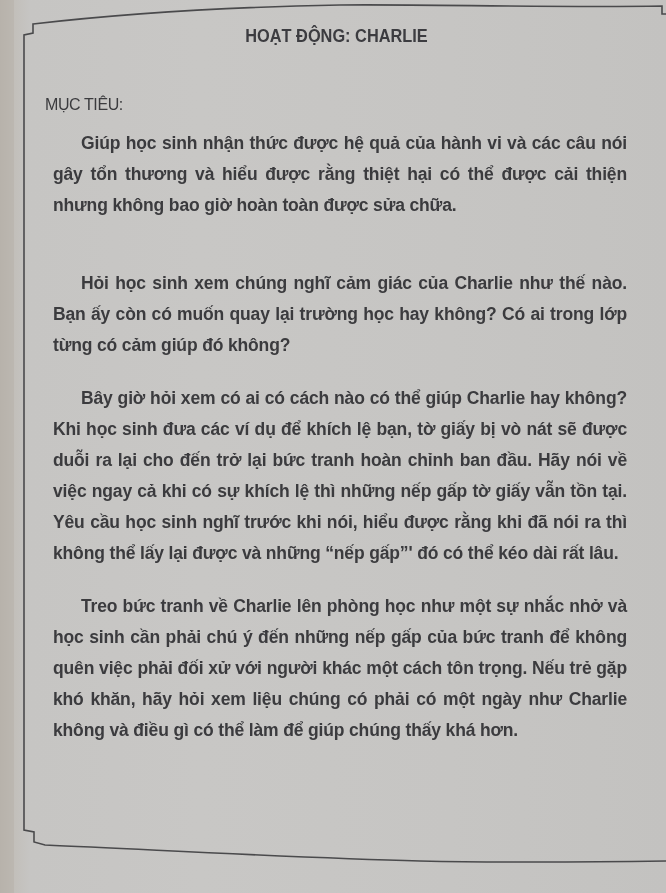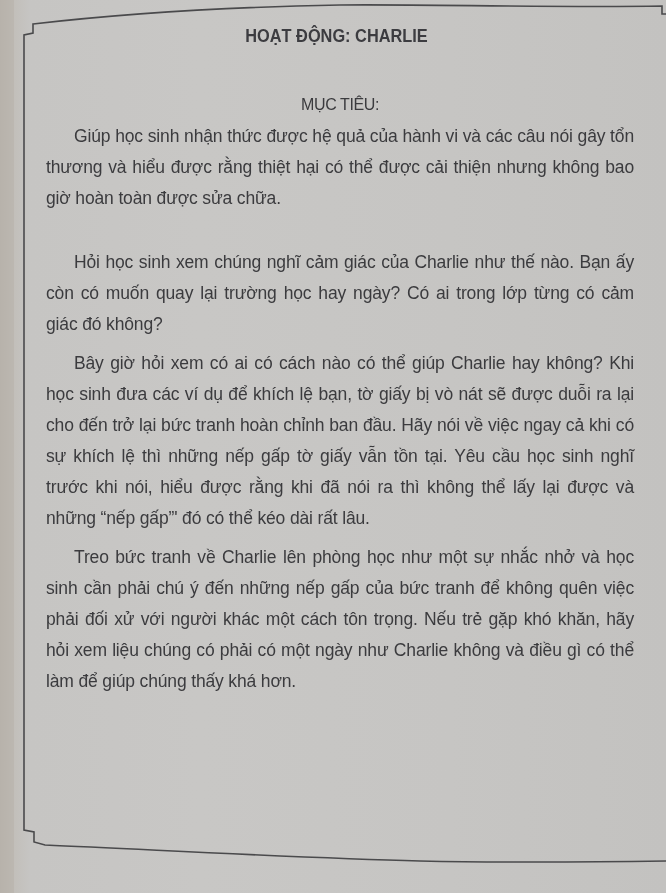--- a/index.html
+++ b/index.html
@@ -53,27 +53,27 @@
       line-height: 31px;
       color: #3b3b3e;
     }
     .heading {
       font-size: 16px;
       letter-spacing: -0.4px;
       margin: 0;
       line-height: 31px;
       text-transform: uppercase;
       color: #3b3b3e;
-      text-align: center;
     }
     .para {
-      margin: 1px;
+      margin: 8px;
       text-indent: 28px;
       text-align: justify;
       letter-spacing: -0.15px;
+      font-weight: bold;
     }
     .gap-sm { height: 6px; }
     .gap-md { height: 13px; }
   </style>
 </head>
 <body>
 
 <svg class="frame-svg" viewBox="0 0 666 893" xmlns="http://www.w3.org/2000/svg">
 
   <rect x="0" y="0" width="14" height="893" fill="#b5b0a8" opacity="0.5"></rect>
@@ -101,20 +101,20 @@
       <p class="heading">MỤC TIÊU:</p>
       <p class="para">Giúp học sinh nhận thức được hệ quả của hành vi và các câu nói gây tổn thương và hiểu được rằng thiệt hại có thể được cải thiện nhưng không bao giờ hoàn toàn được sửa chữa.</p>
     </section>
 
     <div class="gap-md"></div>
 
     <section>
       <div class="gap-sm"></div>
       <div class="gap-sm"></div>
       <div class="gap-sm"></div>
-      <p class="para">Hỏi học sinh xem chúng nghĩ cảm giác của Charlie như thế nào. Bạn ấy còn có muốn quay lại trường học hay ngày? Có ai trong lớp từng có cảm giác đó không?</p>
+      <p class="para">Hỏi học sinh xem chúng nghĩ cảm giác của Charlie như thế nào. Bạn ấy còn có muốn quay lại trường học hay không? Có ai trong lớp từng có cảm giúp đó không?</p>
       <div class="gap-sm"></div>
       <p class="para">Bây giờ hỏi xem có ai có cách nào có thể giúp Charlie hay không? Khi học sinh đưa các ví dụ để khích lệ bạn, tờ giấy bị vò nát sẽ được duỗi ra lại cho đến trở lại bức tranh hoàn chỉnh ban đầu. Hãy nói về việc ngay cả khi có sự khích lệ thì những nếp gấp tờ giấy vẫn tồn tại. Yêu cầu học sinh nghĩ trước khi nói, hiểu được rằng khi đã nói ra thì không thể lấy lại được và những “nếp gấp”' đó có thể kéo dài rất lâu.</p>
       <div class="gap-sm"></div>
       <p class="para">Treo bức tranh về Charlie lên phòng học như một sự nhắc nhở và học sinh cần phải chú ý đến những nếp gấp của bức tranh để không quên việc phải đối xử với người khác một cách tôn trọng. Nếu trẻ gặp khó khăn, hãy hỏi xem liệu chúng có phải có một ngày như Charlie không và điều gì có thể làm để giúp chúng thấy khá hơn.</p>
     </section>
   </div>
 </div>
 
 </body></html>

